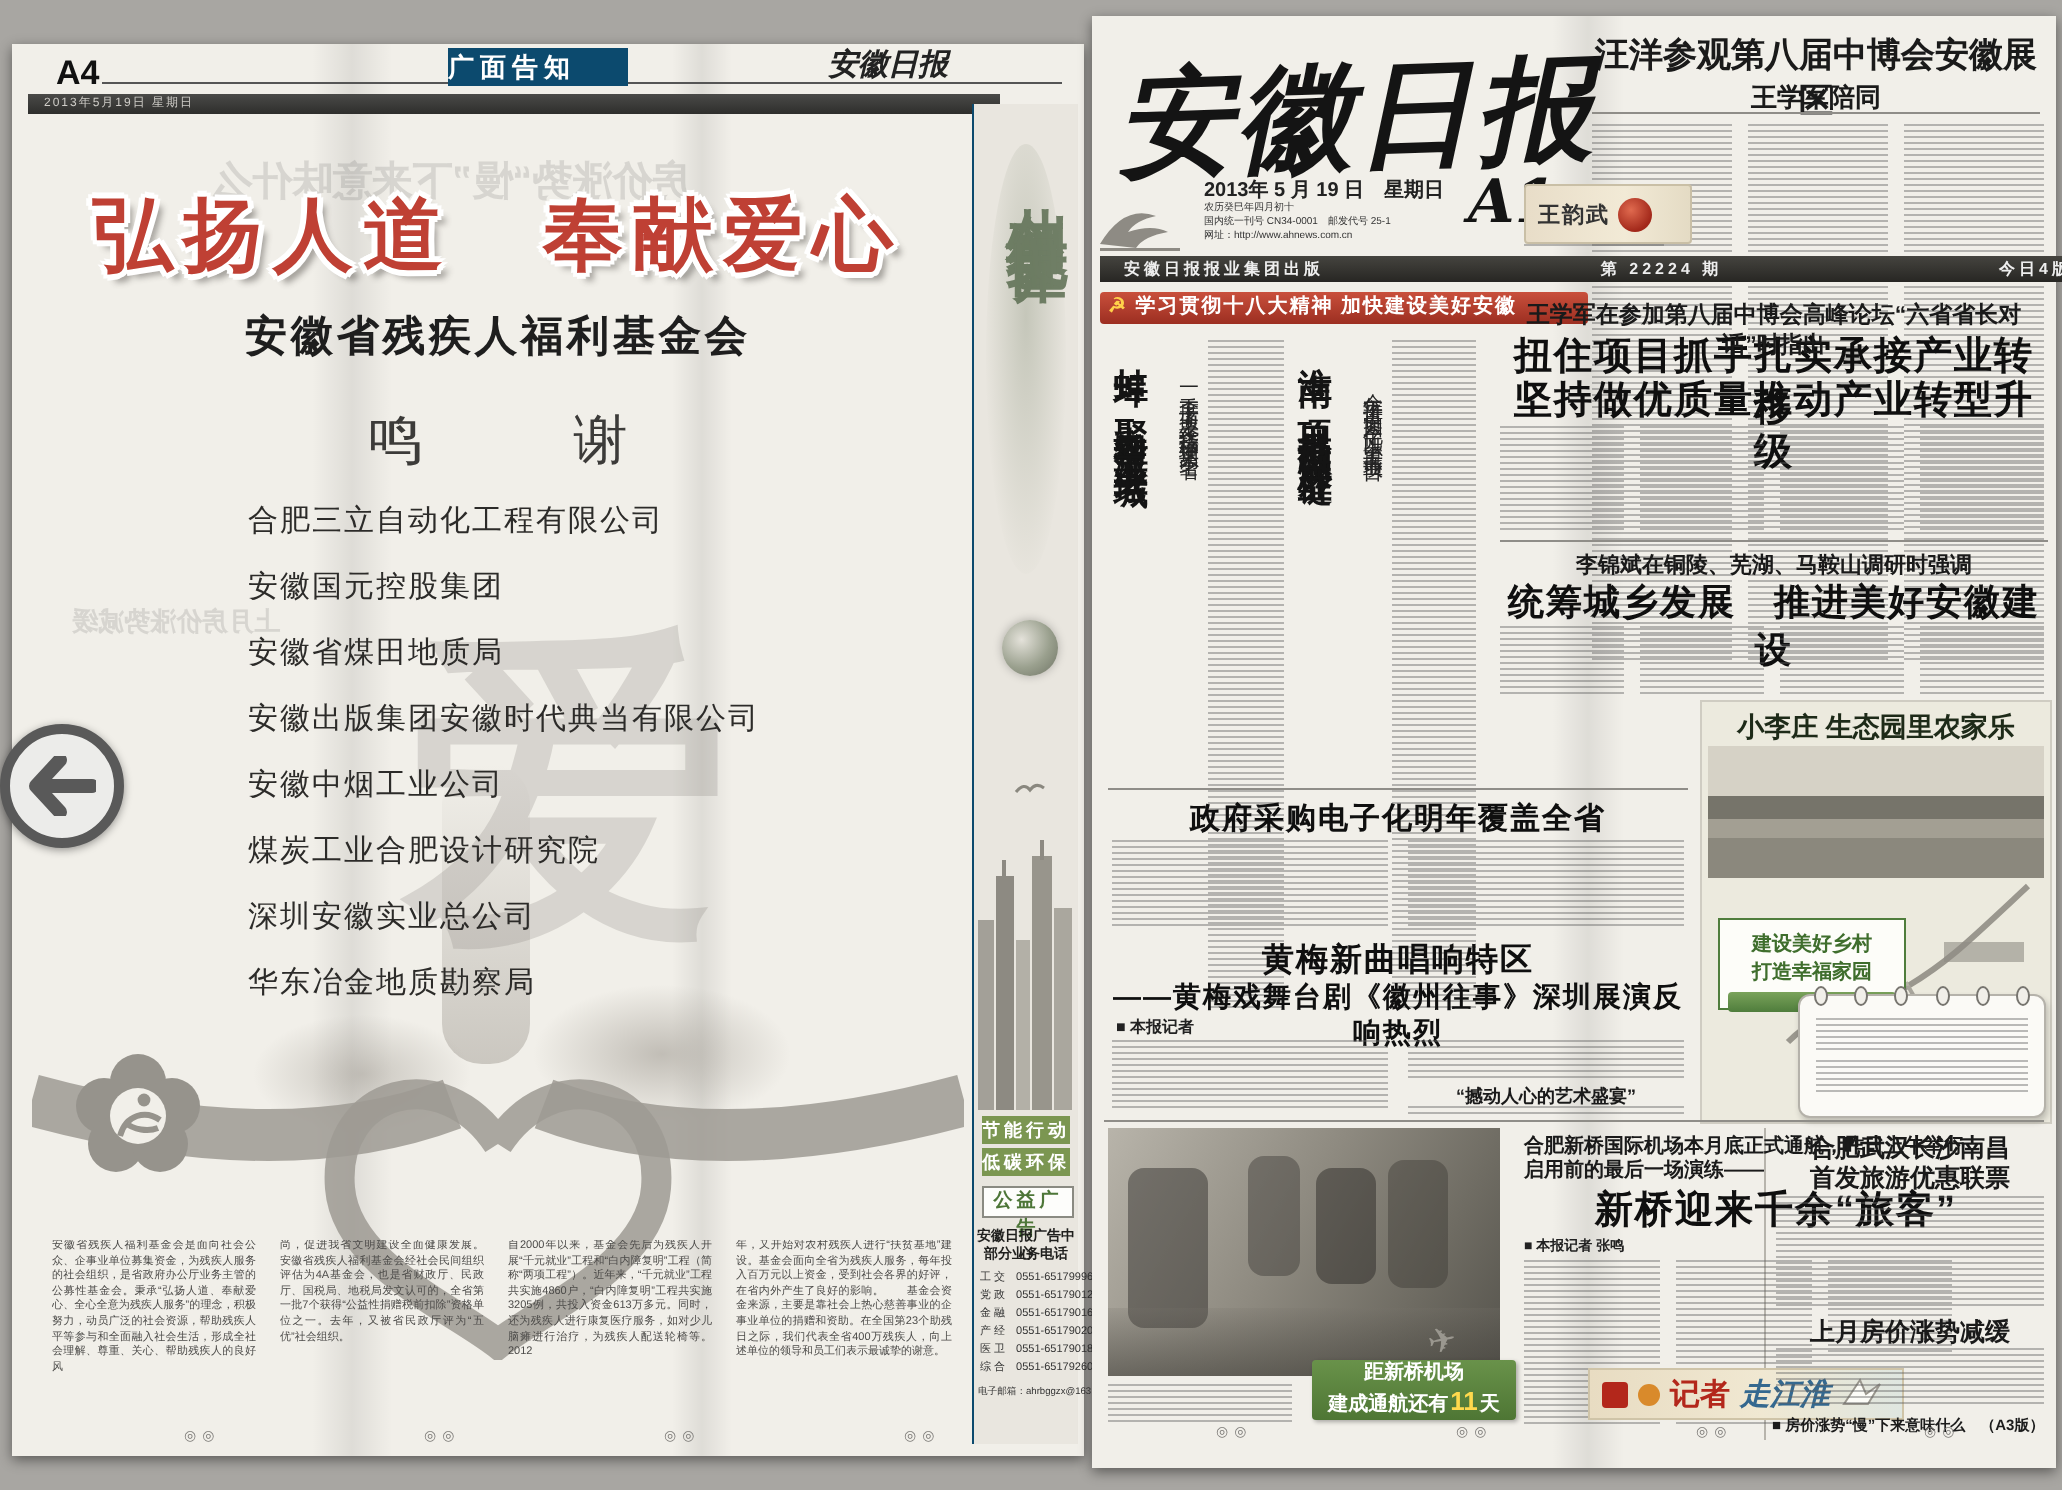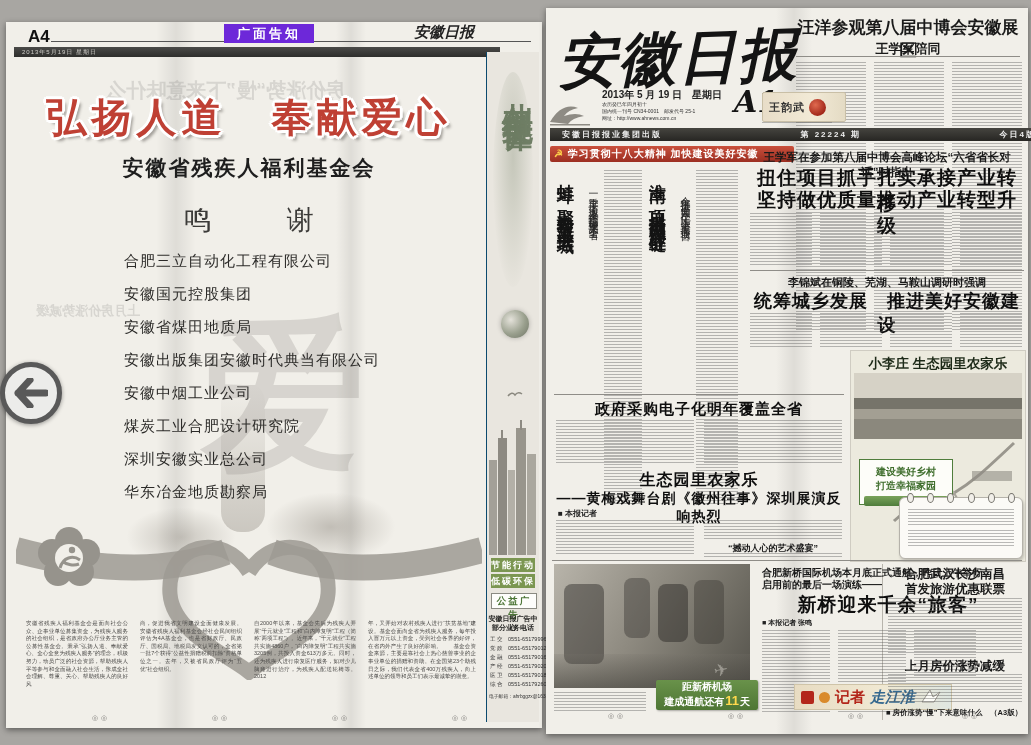--- a/index.html
+++ b/index.html
@@ -5,21 +5,21 @@
   html,body{margin:0;padding:0;background:#9d9b98;font-family:"Liberation Sans",sans-serif;}
   .canvas{position:relative;width:1031px;height:745px;background:#a8a6a2;overflow:hidden;}
   .abs{position:absolute;}
   .sheet{background:#f1efe9;box-shadow:0 2px 6px rgba(0,0,0,.45);}
   
   .ft{background-image:repeating-linear-gradient(#5f5f5f 0,#5f5f5f 1px,transparent 1px,transparent 3px);opacity:.42;}
   .crease{background:linear-gradient(90deg,transparent,rgba(0,0,0,.08),transparent);}
   .dotpair{font-size:7px;color:#7d7b78;letter-spacing:3px;}
   
   .pgnum{font-weight:bold;font-size:17px;color:#111;}
-  .secbox{background:#6d28d9;color:#fff;font-weight:bold;font-size:13px;text-align:center;line-height:19px;letter-spacing:3px;}
+  .secbox{background:#0c4a6e;color:#fff;font-weight:bold;font-size:13px;text-align:left;line-height:19px;letter-spacing:3px;}
   .script{font-family:"DejaVu Serif",serif;font-style:italic;font-weight:bold;color:#222;}
   .datebar{background:linear-gradient(#4a4a48,#2e2e2c);color:#cfcdc8;font-size:6px;line-height:10px;padding-left:8px;letter-spacing:1px;}
   .adtitle{font-size:40px;font-weight:bold;color:#bf4034;letter-spacing:5px;text-align:center;
     text-shadow:-2px -2px 0 #fff,2px -2px 0 #fff,-2px 2px 0 #fff,2px 2px 0 #fff,0 3px 0 #fff,0 -3px 0 #fff,-3px 0 0 #fff,3px 0 0 #fff,4px 4px 3px rgba(60,55,50,.45);}
   .adorg{font-size:21px;font-weight:bold;color:#1e1e1e;text-align:center;letter-spacing:2px;}
   .adthanks{font-size:27px;color:#3c3b39;text-align:center;letter-spacing:34px;text-indent:34px;}
   .company{font-size:15px;color:#2c2b29;line-height:33px;letter-spacing:1px;}
   .watermark{font-size:165px;color:rgba(125,120,112,.22);font-weight:bold;}
   .ghost{color:rgba(80,80,80,.16);font-weight:bold;transform:scaleX(-1);white-space:nowrap;}
   .tinycol{font-size:5.5px;line-height:7.6px;color:#4c4b49;text-align:justify;}
@@ -238,21 +238,21 @@
         <div class="ft" style="margin:6px 8px 0;height:16px;"></div>
         <div class="ft" style="margin:5px 8px 0;height:18px;"></div>
       </div>
     </div>
 
     <div class="abs rule" style="left:8px;top:386px;width:290px;height:1px;"></div>
     <div class="abs bighead" style="left:8px;top:392px;width:290px;font-size:15px;">政府采购电子化明年覆盖全省</div>
     <div class="abs ft" style="left:10px;top:412px;width:138px;height:44px;"></div>
     <div class="abs ft" style="left:158px;top:412px;width:138px;height:44px;"></div>
 
-    <div class="abs bighead" style="left:8px;top:462px;width:290px;font-size:16px;">生态园里农家乐</div>
+    <div class="abs bighead" style="left:8px;top:462px;width:290px;font-size:16px;">黄梅新曲唱响特区</div>
     <div class="abs bighead" style="left:8px;top:482px;width:290px;font-size:14px;">——黄梅戏舞台剧《徽州往事》深圳展演反响热烈</div>
     <div class="abs" style="left:12px;top:500px;font-size:8px;font-weight:bold;color:#222;">■ 本报记者</div>
     <div class="abs ft" style="left:10px;top:512px;width:138px;height:36px;"></div>
     <div class="abs ft" style="left:158px;top:512px;width:138px;height:20px;"></div>
     <div class="abs kicker" style="left:158px;top:534px;width:138px;font-size:9px;">“撼动人心的艺术盛宴”</div>
     <div class="abs ft" style="left:158px;top:545px;width:138px;height:6px;"></div>
 
     <div class="abs rule" style="left:6px;top:552px;width:470px;height:1px;"></div>
     <div class="abs" style="left:336px;top:556px;width:1px;height:156px;background:#b7b4ac;"></div>
 

